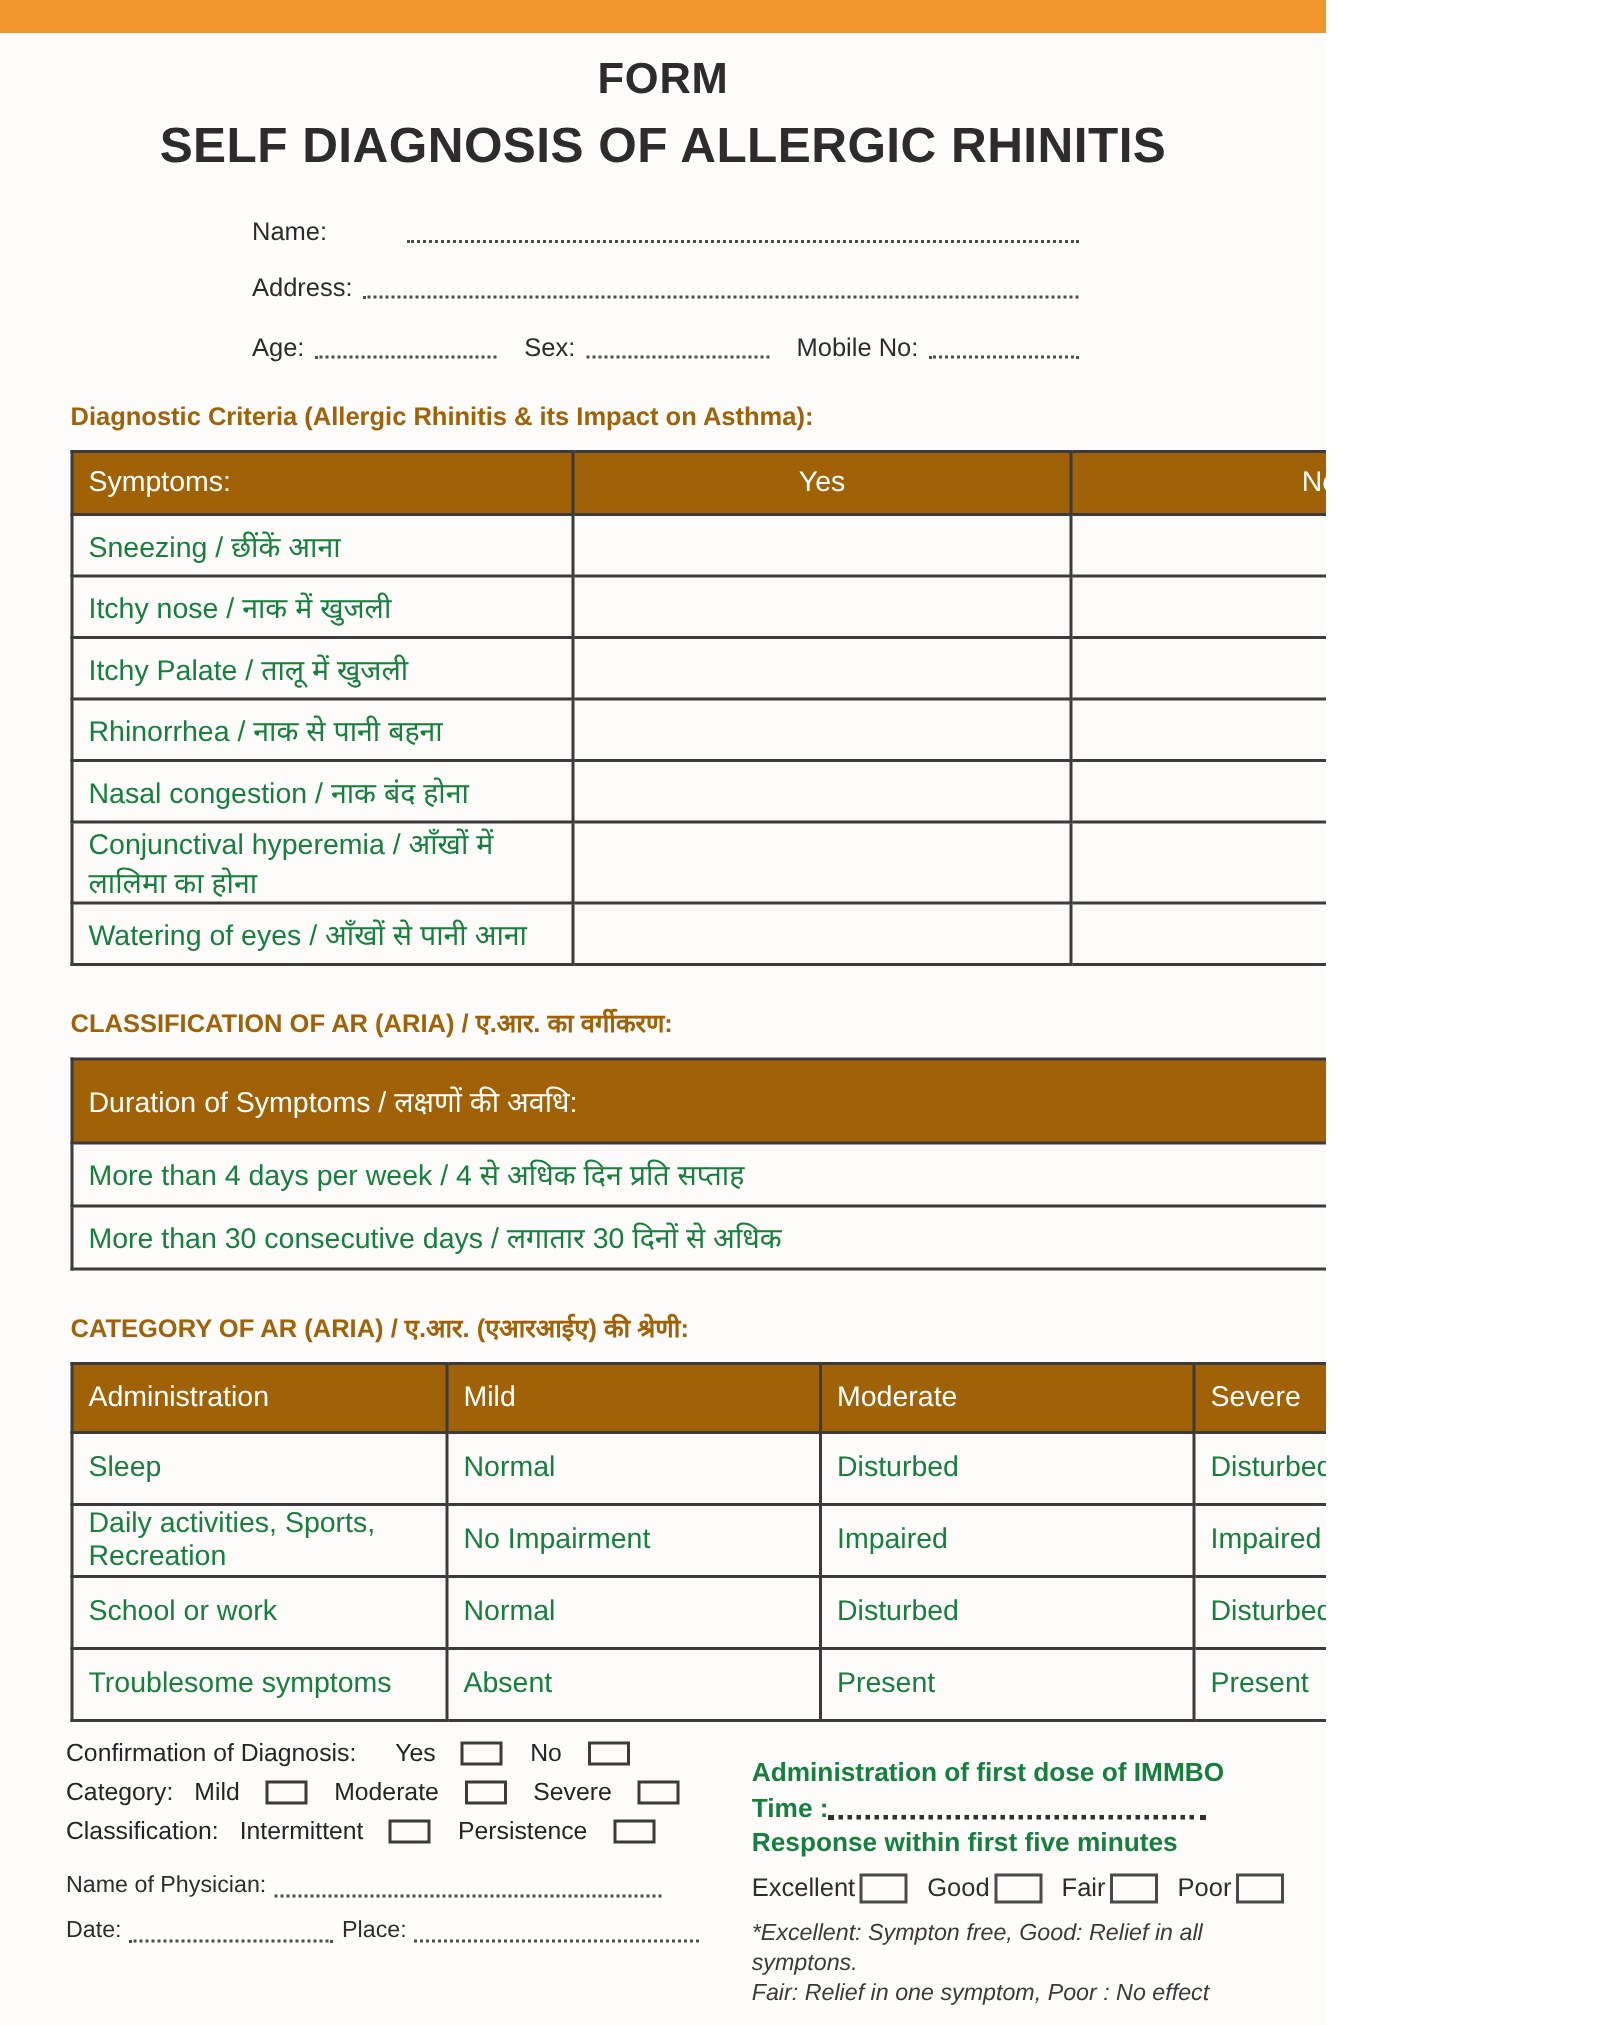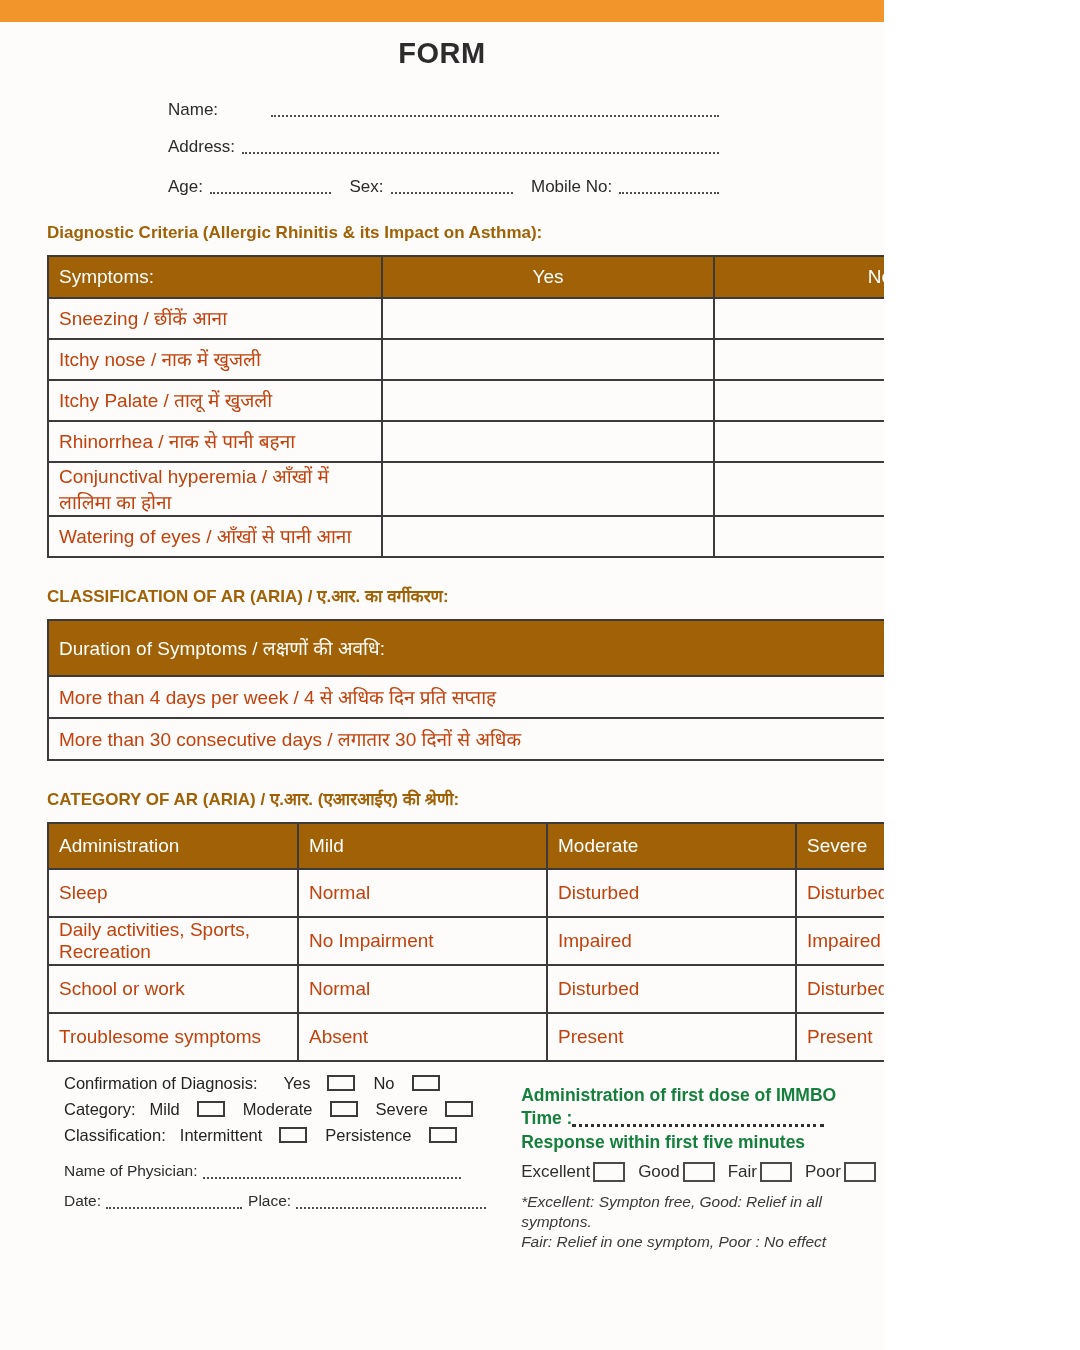--- a/index.html
+++ b/index.html
@@ -27,31 +27,31 @@
   .p-row.triple { gap: 18px; }
   .p-field { display: flex; align-items: flex-end; flex: 1; }
   .p-field.mobile { flex: 1.15; }
 
   .section-heading { margin: 26px 35px 9px 47px; font-size: 17px; font-weight: 700; color: #a16207; line-height: 26px; }
   .section-heading.first { margin-top: 22px; }
 
   table.tbl { width: 998px; margin-left: 47px; border-collapse: collapse; table-layout: fixed; }
   .tbl th, .tbl td { border: 2px solid #3d3a3b; }
   .tbl th { background: #a16207; color: #ffffff; font-weight: 400; font-size: 19px; text-align: center; }
-  .tbl td { font-size: 19px; color: #c2410c; vertical-align: middle; }
+  .tbl td { font-size: 19px; color: #15803d; vertical-align: middle; }
   .tbl th.left, .tbl td.left { text-align: left; padding-left: 10px; padding-right: 10px; }
 
   .symptoms th { height: 42px; }
   .symptoms td { height: 41px; }
   .classification th { height: 56px; }
   .classification td { height: 42px; }
   .category th { height: 46px; }
   .category td { height: 48px; }
 
-  .bottom { display: flex; margin: 12px 35px 0 64px; }
+  .bottom { display: flex; margin: 12px 35px 0 44px; }
   .bleft { width: 575px; }
   .chk-line { display: flex; align-items: center; font-size: 16.5px; color: #242424; margin-bottom: 8px; line-height: 18px; }
   .chk-head { padding-right: 14px; }
   .opt { display: flex; align-items: center; margin-right: 6px; }
   .opt .opt-label { margin-right: 17px; margin-left: 12px; }
   .box { display: inline-block; width: 28px; height: 16px; border: 2px solid #3b3b3b; background: transparent; }
 
   .sig-block { margin-top: 16px; font-size: 15.5px; color: #2d2d2d; }
   .sig-row { display: flex; align-items: flex-end; margin-bottom: 8px; line-height: 19px; }
   .sig-row .p-label { padding-right: 5px; }
@@ -68,20 +68,21 @@
   .note { margin-top: 10px; font-style: italic; font-size: 15.5px; color: #3a3a3a; line-height: 20px; }
 </style>
 </head>
 <body>
 
 <div class="page">
   <div class="topbar"></div>
 
   <div class="titles">
     <div class="title-main">FORM</div>
+    <div class="title-sub">SELF DIAGNOSIS OF ALLERGIC RHINITIS</div>
   </div>
 
   <div class="patient">
     <div class="p-row r1">
       <span class="p-label">Name:</span>
       <span class="dotline"></span>
     </div>
     <div class="p-row r2">
       <span class="p-label">Address:</span>
       <span class="dotline"></span>
@@ -132,20 +133,25 @@
         <td class="left">Itchy Palate / तालू में खुजली</td>
         <td></td>
         <td></td>
       </tr>
       <tr>
         <td class="left">Rhinorrhea / नाक से पानी बहना</td>
         <td></td>
         <td></td>
       </tr>
       <tr>
+        <td class="left">Nasal congestion / नाक बंद होना</td>
+        <td></td>
+        <td></td>
+      </tr>
+      <tr>
         <td class="left">Conjunctival hyperemia / आँखों में लालिमा का होना</td>
         <td></td>
         <td></td>
       </tr>
       <tr>
         <td class="left">Watering of eyes / आँखों से पानी आना</td>
         <td></td>
         <td></td>
       </tr>
     </tbody>

